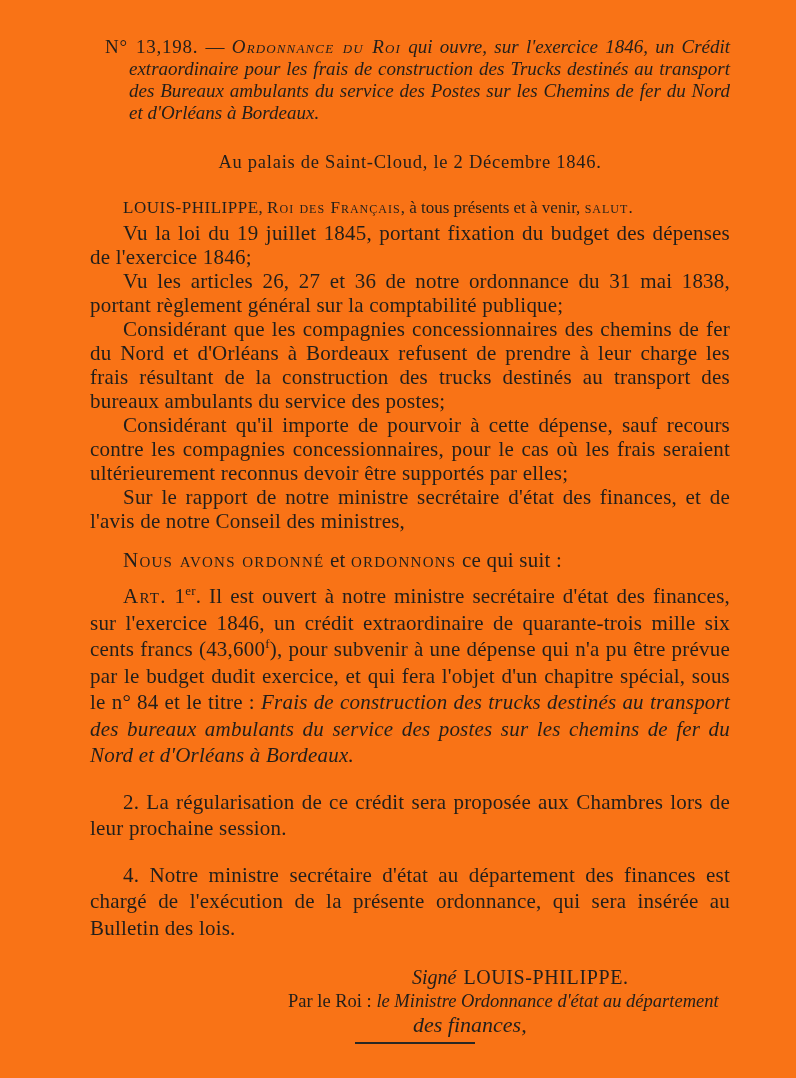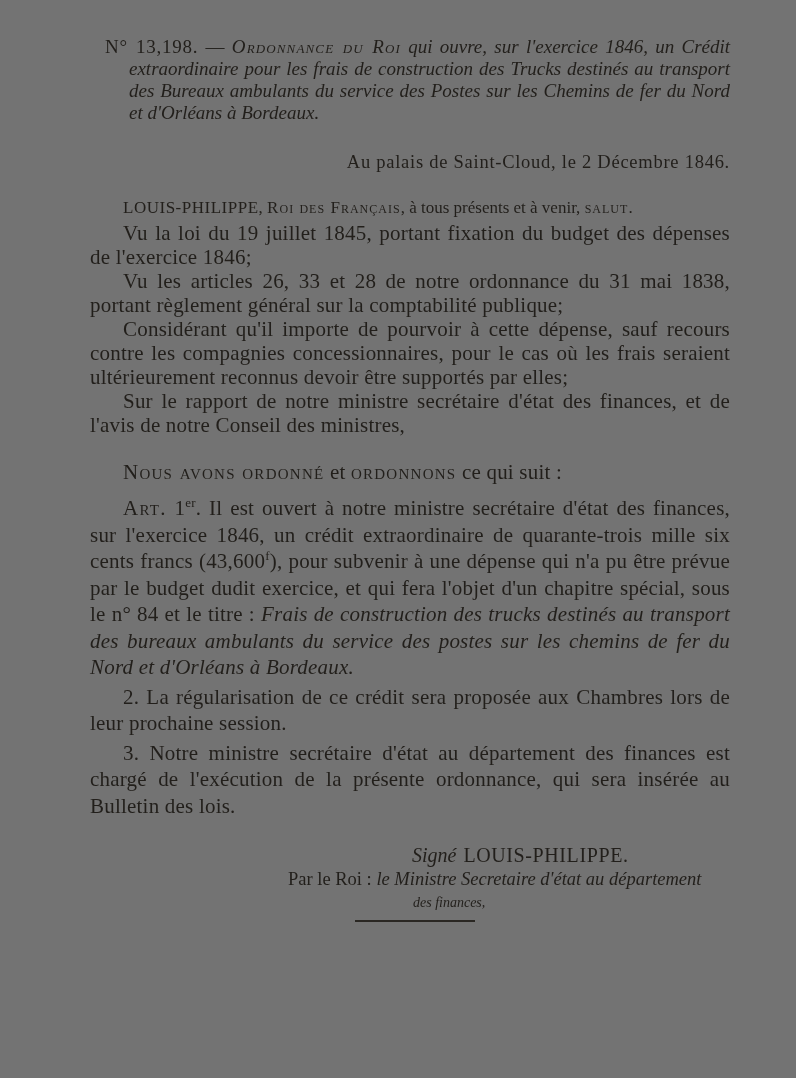--- a/index.html
+++ b/index.html
@@ -6,21 +6,21 @@
     margin: 0;
     padding: 0;
     background: #ffffff;
   }
   .page {
     position: relative;
     width: 796px;
     height: 1078px;
     box-sizing: border-box;
     padding: 36px 66px 0 90px;
-    background: #737373;
+    background: #f97316;
     color: #221f1b;
     font-family: "Liberation Serif", "DejaVu Serif", serif;
     overflow: hidden;
   }
   p { margin: 0; }
   .it { font-style: italic; }
   .sc { font-variant: small-caps; letter-spacing: 0.06em; }
   .caps { letter-spacing: 0.03em; }
   sup { font-size: 0.62em; line-height: 0; }
 
@@ -36,53 +36,53 @@
   .header .num {
     font-style: normal;
     letter-spacing: 0.04em;
   }
   .header .dash { font-style: normal; }
 
   .dateline {
     margin-top: 26px;
     font-size: 18.5px;
     line-height: 24px;
-    text-align: right;
+    text-align: center;
     letter-spacing: 0.04em;
   }
 
   .salutation {
     margin-top: 20px;
     font-size: 17px;
     line-height: 27px;
     text-indent: 33px;
     text-align: justify;
   }
 
   .body-par {
     font-size: 21px;
     line-height: 24px;
     text-indent: 33px;
     text-align: justify;
     letter-spacing: 0.01em;
   }
-  .enacting { margin-top: 23px; }
+  .enacting { margin-top: 15px; }
   .spread { line-height: 26.5px; }
   .art1 { margin-top: 11px; }
-  .art-follow { margin-top: 3px; }
+  .art-follow { margin-top: 20px; }
   .closing { margin-top: 4px; }
 
   .sig-line {
     font-size: 20px;
     line-height: 24px;
     white-space: nowrap;
   }
   .sig-king { margin-top: 24px; margin-left: 322px; }
   .sig-countersign { margin-left: 198px; font-size: 18.5px; }
-  .sig-minister2 { margin-left: 323px; font-size: 14px; }
+  .sig-minister2 { margin-left: 323px; font-size: 22px; }
   .sig-laplagne { margin-left: 450px; font-size: 18.5px; line-height: 22px; }
   .sig-gap { margin-right: 0.35em; }
 
   .end-rule {
     margin-top: 5px;
     margin-left: 265px;
     width: 120px;
     height: 2px;
     background: #2a2723;
   }
@@ -92,34 +92,35 @@
 
 <div class="page">
 
   <p class="header"><span class="num">N° 13,198.</span><span class="dash"> — </span><span class="sc">Ordonnance du Roi</span><span> qui ouvre, sur l'exercice 1846, un Crédit extraordinaire pour les frais de construction des Trucks destinés au transport des Bureaux ambulants du service des Postes sur les Che­mins de fer du Nord et d'Orléans à Bordeaux.</span></p>
 
   <p class="dateline">Au palais de Saint-Cloud, le 2 Décembre 1846.</p>
 
   <p class="salutation"><span class="caps">LOUIS-PHILIPPE</span><span>, </span><span class="sc">Roi des Français</span><span>, à tous présents et à venir, </span><span class="sc">salut.</span></p>
 
   <p class="body-par">Vu la loi du 19 juillet 1845, portant fixation du budget des dé­penses de l'exercice 1846;</p>
-  <p class="body-par">Vu les articles 26, 33 et 28 de notre ordonnance du 31 mai 1838, portant règlement général sur la comptabilité publique;</p>
+  <p class="body-par">Vu les articles 26, 27 et 36 de notre ordonnance du 31 mai 1838, portant règlement général sur la comptabilité publique;</p>
+  <p class="body-par">Considérant que les compagnies concessionnaires des chemins de fer du Nord et d'Orléans à Bordeaux refusent de prendre à leur charge les frais résultant de la construction des trucks destinés au transport des bureaux ambulants du service des postes;</p>
   <p class="body-par">Considérant qu'il importe de pourvoir à cette dépense, sauf recours contre les compagnies concessionnaires, pour le cas où les frais seraient ultérieurement reconnus devoir être supportés par elles;</p>
   <p class="body-par">Sur le rapport de notre ministre secrétaire d'état des finances, et de l'avis de notre Conseil des ministres,</p>
 
   <p class="body-par enacting"><span class="sc">Nous avons ordonné</span><span> et </span><span class="sc">ordonnons</span><span> ce qui suit :</span></p>
 
   <p class="body-par spread art1"><span class="sc">Art.</span><span> 1</span><sup>er</sup><span>. Il est ouvert à notre ministre secrétaire d'état des finances, sur l'exercice 1846, un crédit extraordinaire de qua­rante-trois mille six cents francs (43,600</span><sup>f</sup><span>), pour subvenir à une dépense qui n'a pu être prévue par le budget dudit exercice, et qui fera l'objet d'un chapitre spécial, sous le n° 84 et le titre : </span><span class="it">Frais de construction des trucks destinés au transport des bureaux ambulants du service des postes sur les chemins de fer du Nord et d'Orléans à Bordeaux.</span></p>
 
   <p class="body-par spread art-follow">2. La régularisation de ce crédit sera proposée aux Chambres lors de leur prochaine session.</p>
-  <p class="body-par spread art-follow">3. Notre ministre secrétaire d'état au département des finances est chargé de l'exécution de la présente ordonnance, qui sera insérée au Bulletin des lois.</p>
+  <p class="body-par spread art-follow">4. Notre ministre secrétaire d'état au département des finances est chargé de l'exécution de la présente ordonnance, qui sera insérée au Bulletin des lois.</p>
 
 
   <div class="sig-line sig-king"><span class="it sig-gap">Signé</span><span class="caps">LOUIS-PHILIPPE.</span></div>
 
-  <div class="sig-line sig-countersign"><span>Par le Roi : </span><span class="it">le Ministre Secretaire d'état au département</span></div>
+  <div class="sig-line sig-countersign"><span>Par le Roi : </span><span class="it">le Ministre Ordonnance d'état au département</span></div>
 
   <div class="sig-line sig-minister2"><span class="it">des finances,</span></div>
 
 
   <div class="end-rule"></div>
 
 </div>
 
 </body></html>

